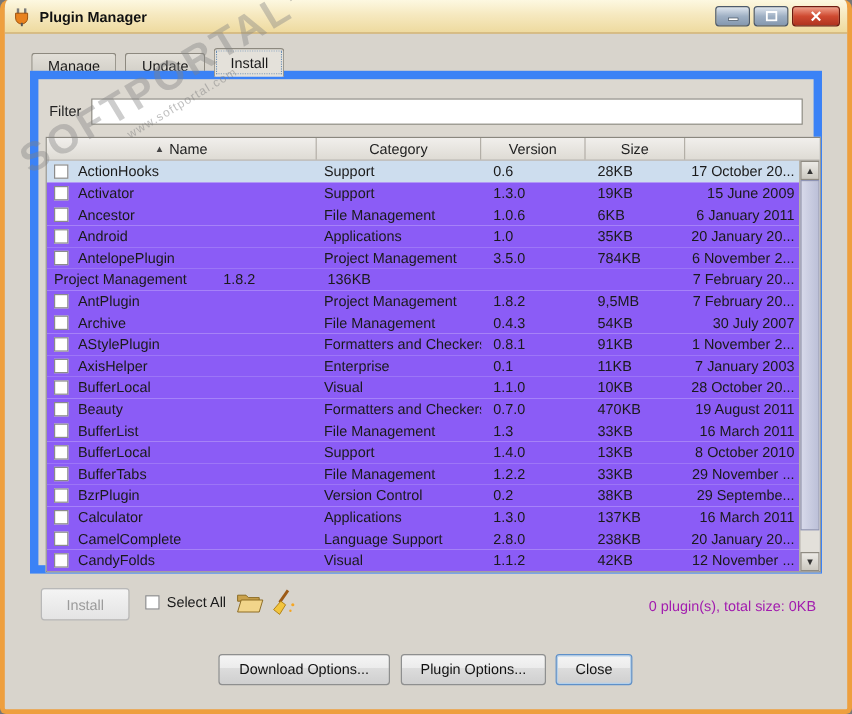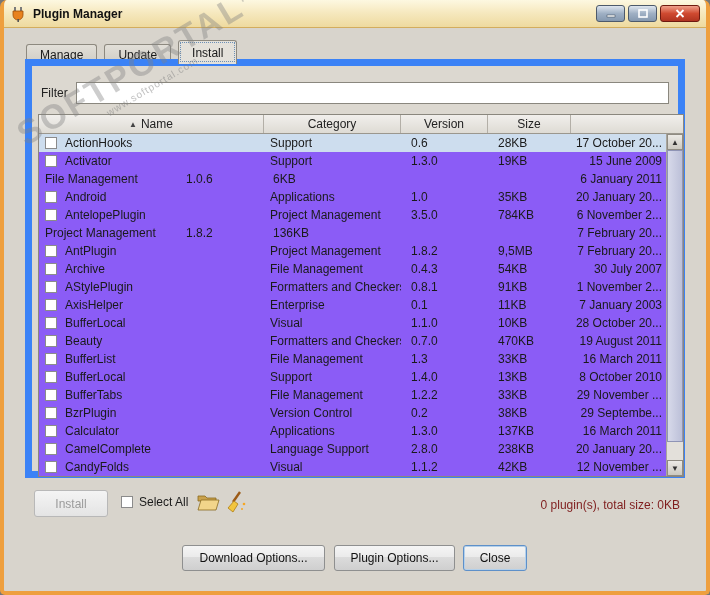--- a/index.html
+++ b/index.html
@@ -141,21 +141,21 @@
   }
   .btn.disabled { color: #9b9b9b; border-color: #b8b8b8;
     background: linear-gradient(#f4f4f4, #e4e4e4); }
   .btn.default { border-color: #5e90c9; box-shadow: 0 0 0 1px #b4d0ea inset; }
   .install-btn { position: absolute; left: 30px; top: 490px; width: 74px; height: 27px; }
   .selectall { position: absolute; left: 117px; top: 495px; display: flex; align-items: center; }
   .selectall .cb { margin-right: 6px; }
   .tool-icon { position: absolute; top: 490px; width: 24px; height: 24px; cursor: default; }
   .folder-icon { left: 192px; }
   .broom-icon { left: 221px; }
-  .status-text { position: absolute; right: 26px; top: 498px; color: #7f1d1d; }
+  .status-text { position: absolute; right: 26px; top: 498px; color: #a21caf; }
   
   .download-btn { position: absolute; left: 178px; top: 545px; width: 143px; height: 26px; }
   .plugin-btn   { position: absolute; left: 330px; top: 545px; width: 121px; height: 26px; }
   .close-btn    { position: absolute; left: 459px; top: 545px; width: 64px;  height: 26px; }
 </style>
 </head>
 <body>
 
 <div class="window">
 
@@ -235,20 +235,24 @@
     <div class="cell c-name">
       <span class="cb"></span>
       <span>Activator</span>
     </div>
     <div class="cell c-cat">Support</div>
     <div class="cell c-ver">1.3.0</div>
     <div class="cell c-size">19KB</div>
     <div class="cell c-date">15 June 2009</div>
   </div>
           <div class="row">
+    <div class="cell c-name">
+      <span class="cb"></span>
+      <span>Ancestor</span>
+    </div>
     <div class="cell c-cat">File Management</div>
     <div class="cell c-ver">1.0.6</div>
     <div class="cell c-size">6KB</div>
     <div class="cell c-date">6 January 2011</div>
   </div>
           <div class="row">
     <div class="cell c-name">
       <span class="cb"></span>
       <span>Android</span>
     </div>

